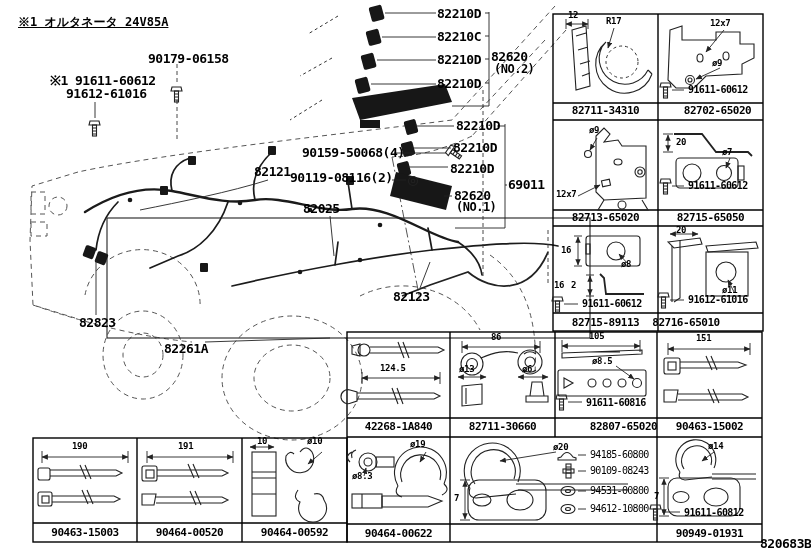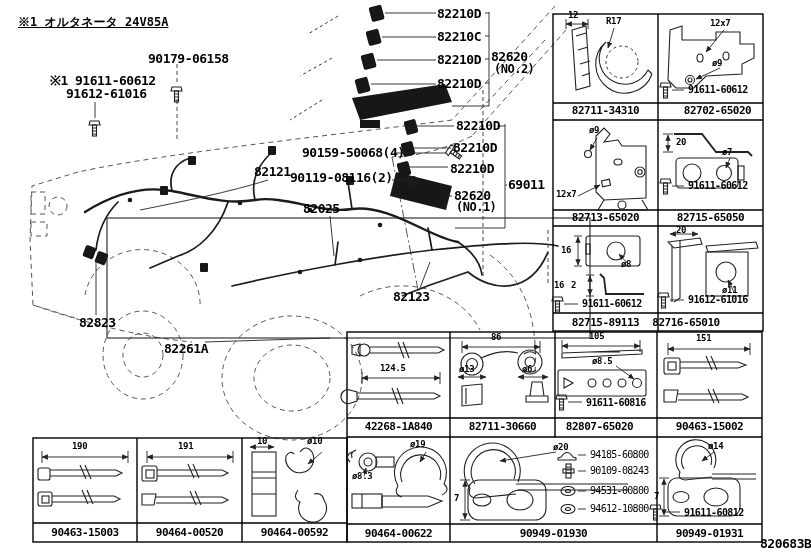--- a/index.html
+++ b/index.html
@@ -376,21 +376,21 @@
 <div class="dim" style="left:380px;top:364px">124.5</div>
 <div class="dim" style="left:491px;top:333px">86</div>
 <div class="dim" style="left:459px;top:365px">ø13</div>
 <div class="dim" style="left:522px;top:365px">ø6</div>
 <div class="dim" style="left:589px;top:332px">105</div>
 <div class="dim" style="left:592px;top:357px">ø8.5</div>
 <div class="bl" style="left:586px;top:398px">91611-60816</div>
 <div class="dim" style="left:696px;top:334px">151</div>
 <div class="part" style="left:347px;top:421px;width:103px">42268-1A840</div>
 <div class="part" style="left:450px;top:421px;width:105px">82711-30660</div>
-<div class="part" style="left:541px;top:421px;width:117px">82807-65020</div>
+<div class="part" style="left:565px;top:421px;width:117px">82807-65020</div>
 <div class="part" style="left:657px;top:421px;width:105px">90463-15002</div>
 
 <div class="dim" style="left:72px;top:442px">190</div>
 <div class="dim" style="left:178px;top:442px">191</div>
 <div class="dim" style="left:257px;top:437px">10</div>
 <div class="dim" style="left:307px;top:437px">ø10</div>
 <div class="part" style="left:33px;top:527px;width:104px">90463-15003</div>
 <div class="part" style="left:137px;top:527px;width:105px">90464-00520</div>
 <div class="part" style="left:242px;top:527px;width:105px">90464-00592</div>
 
@@ -399,16 +399,15 @@
 <div class="dim" style="left:553px;top:443px">ø20</div>
 <div class="dim" style="left:454px;top:494px">7</div>
 <div class="fl" style="left:590px;top:450px">94185-60800</div>
 <div class="fl" style="left:590px;top:466px">90109-08243</div>
 <div class="fl" style="left:590px;top:486px">94531-00800</div>
 <div class="fl" style="left:590px;top:504px">94612-10800</div>
 <div class="dim" style="left:708px;top:442px">ø14</div>
 <div class="dim" style="left:654px;top:492px">7</div>
 <div class="bl" style="left:684px;top:508px">91611-60812</div>
 <div class="part" style="left:347px;top:528px;width:103px">90464-00622</div>
-<div class="part" style="left:450px;top:528px;width:207px">90949-01930</div>
 <div class="part" style="left:657px;top:528px;width:105px">90949-01931</div>
 
 </div>
 
 </body></html>

